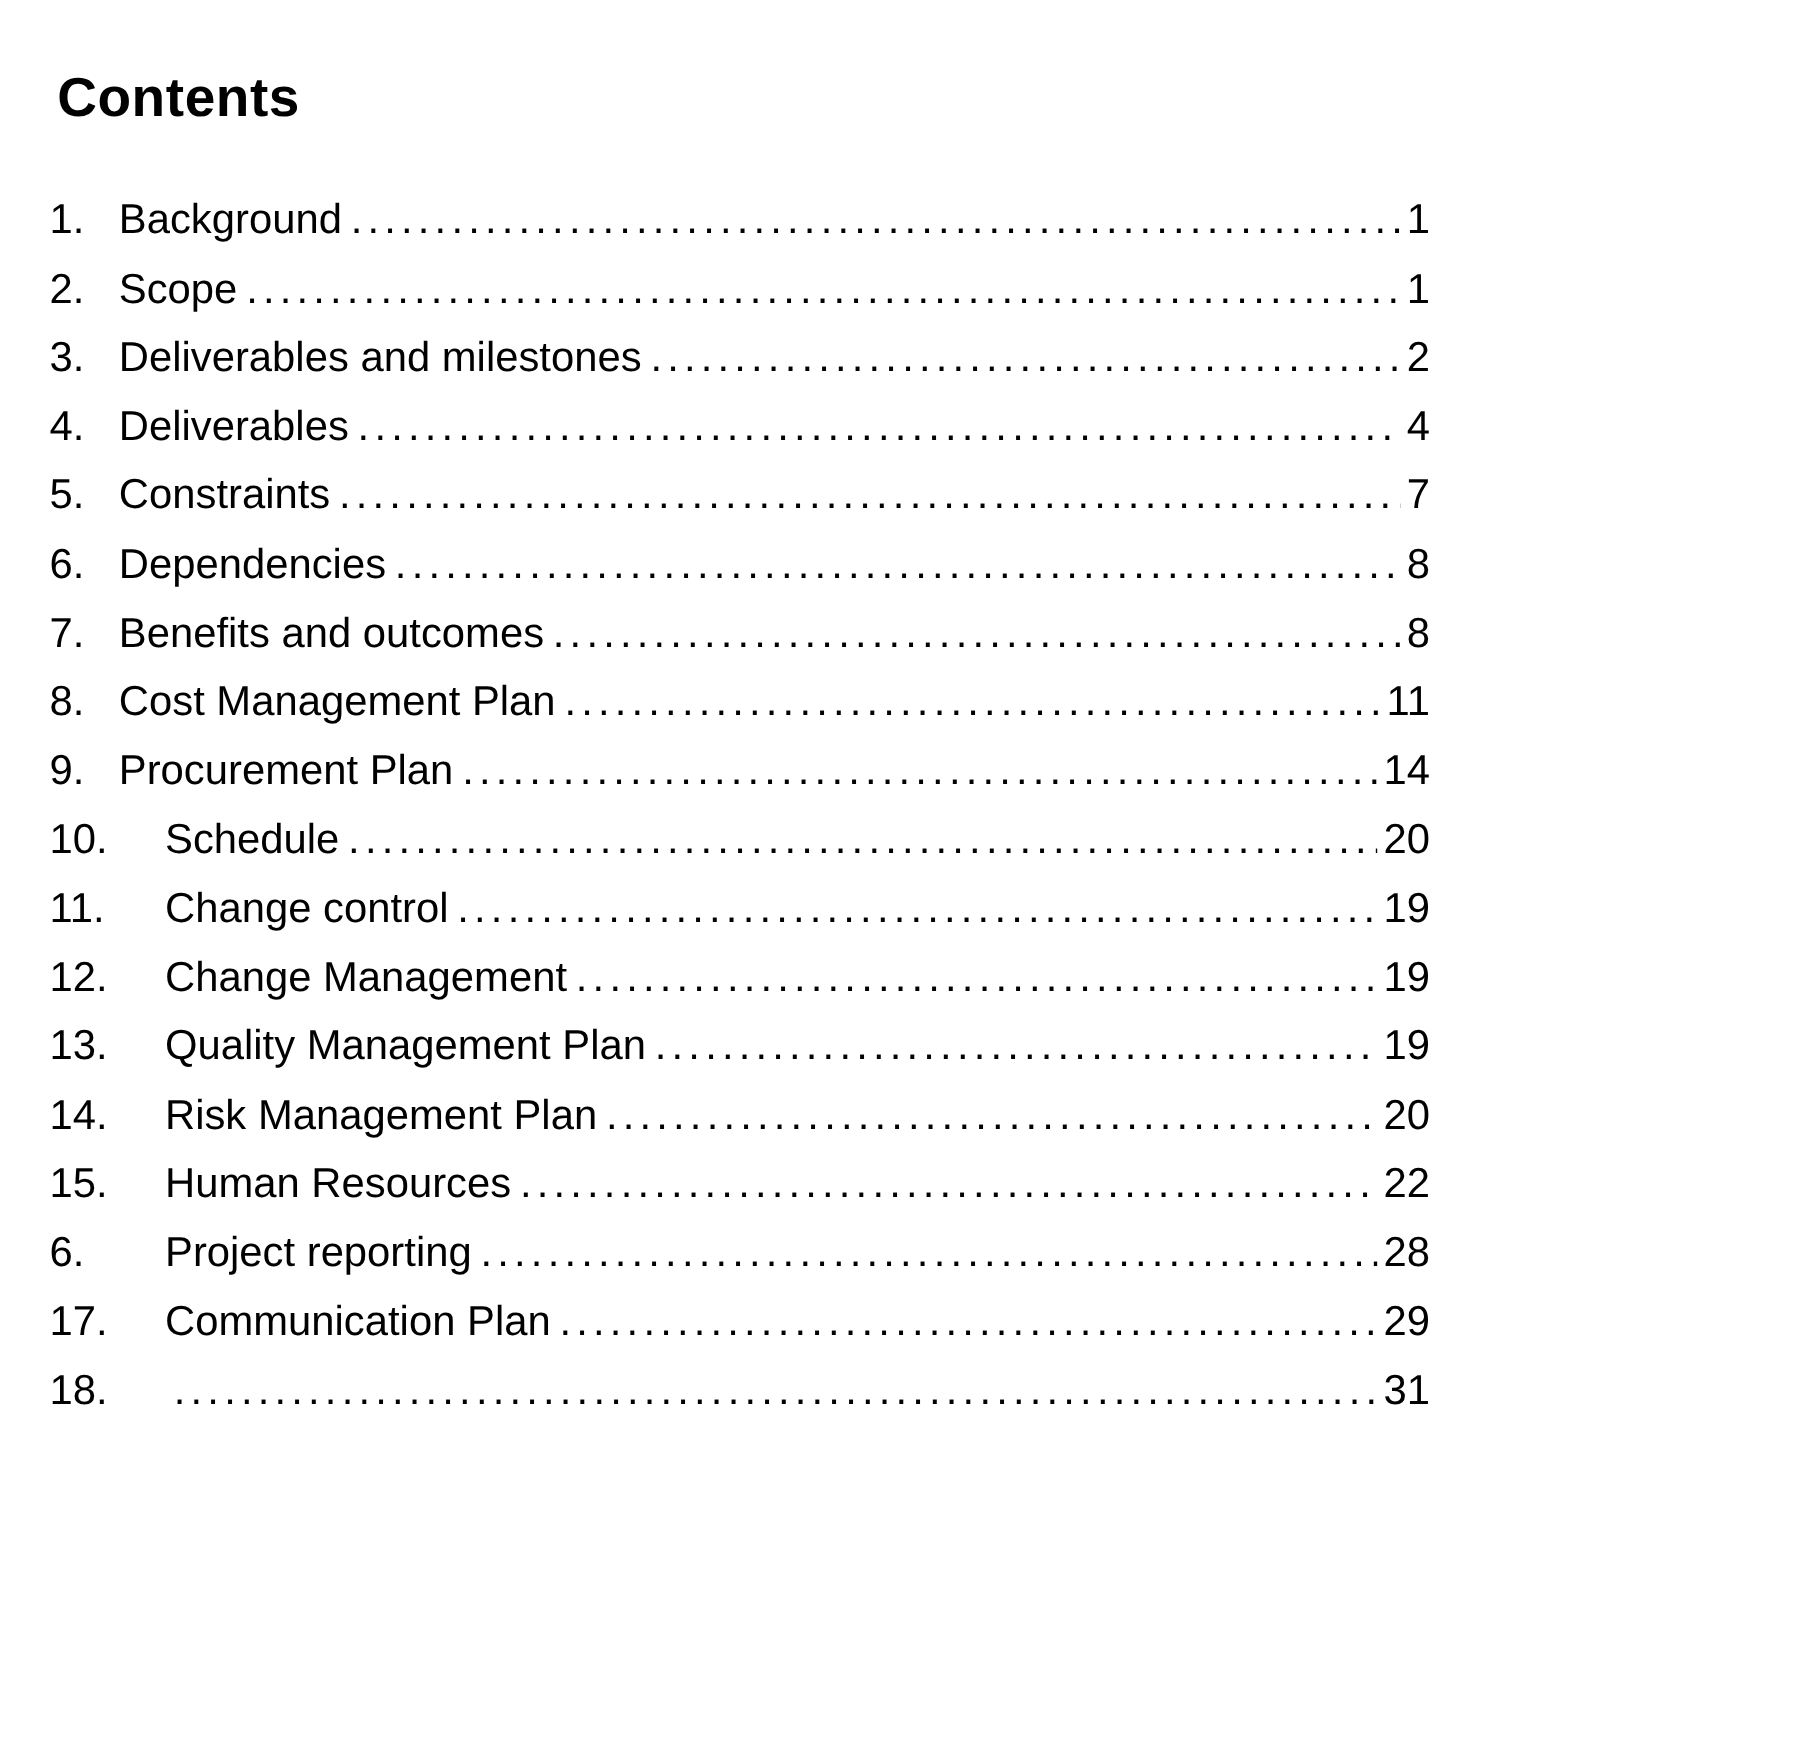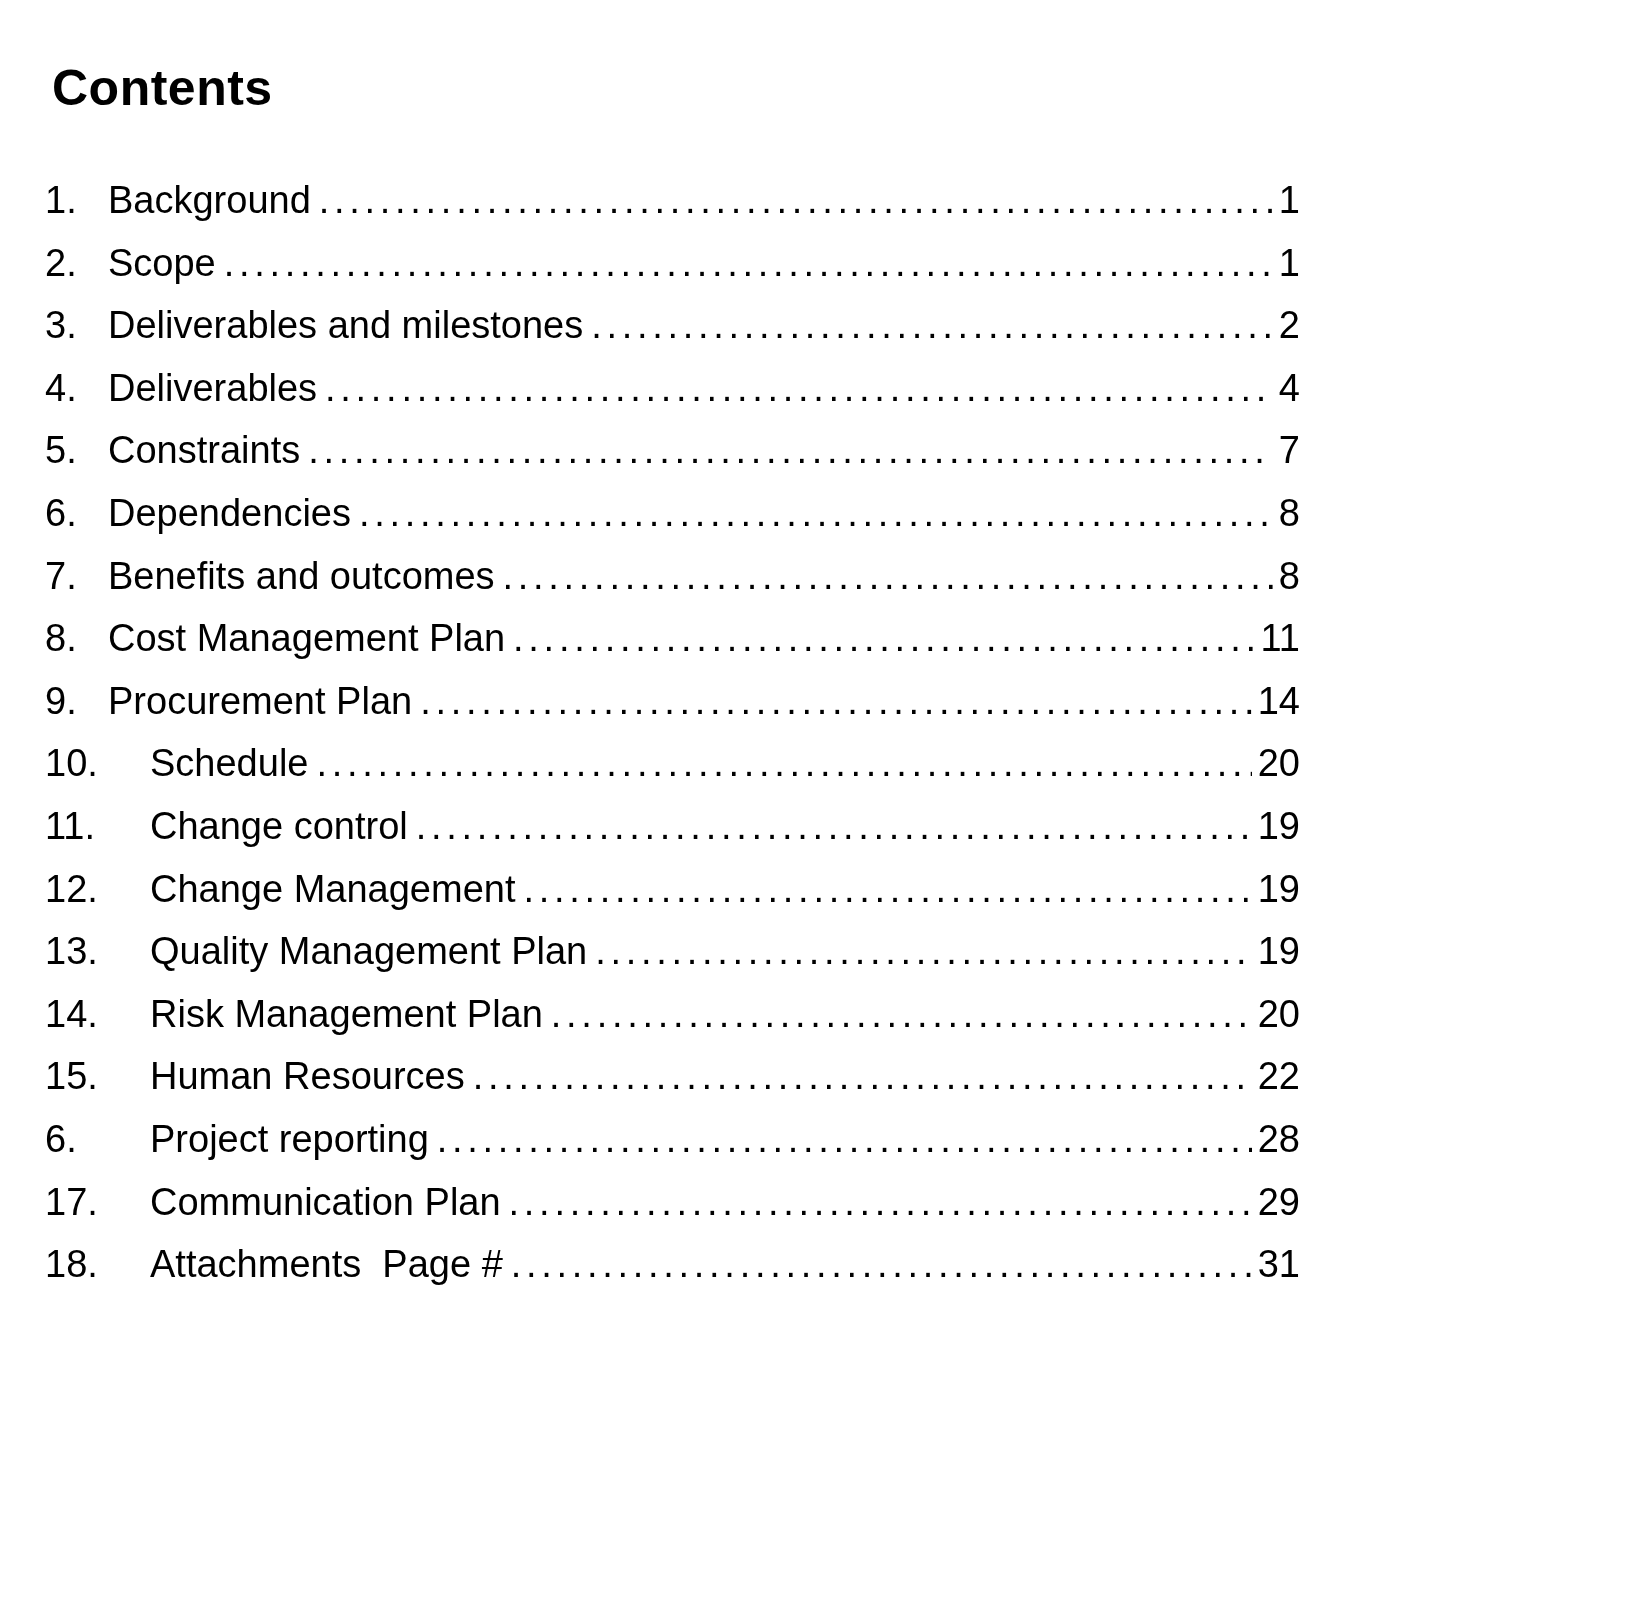--- a/index.html
+++ b/index.html
@@ -183,18 +183,17 @@
 
   <div class="row deep">
     <span class="num">17.</span>
     <span class="label">Communication Plan</span>
     <span class="leader"></span>
     <span class="page-num">29</span>
   </div>
 
   <div class="row deep">
     <span class="num">18.</span>
-    <span class="label">Attachments  Page #</span>
     <span class="leader"></span>
     <span class="page-num">31</span>
   </div>
 </nav>
 </div>
 
 </body></html>

